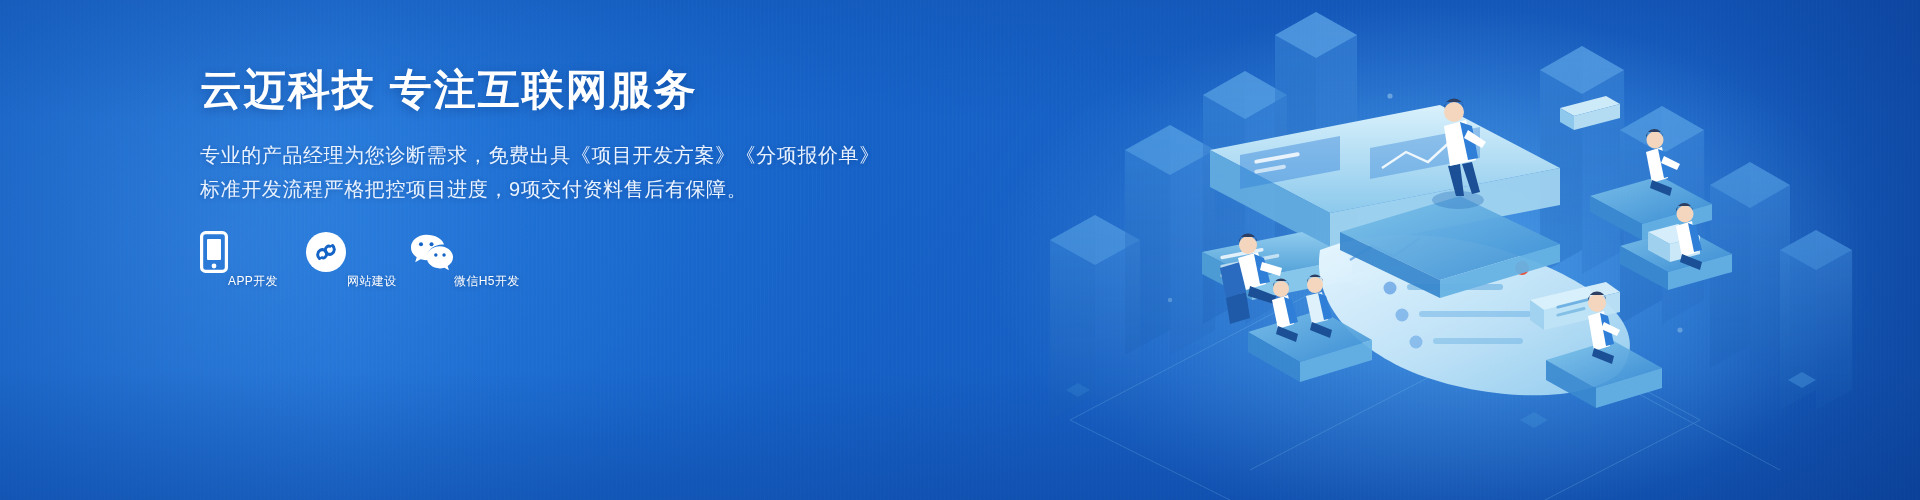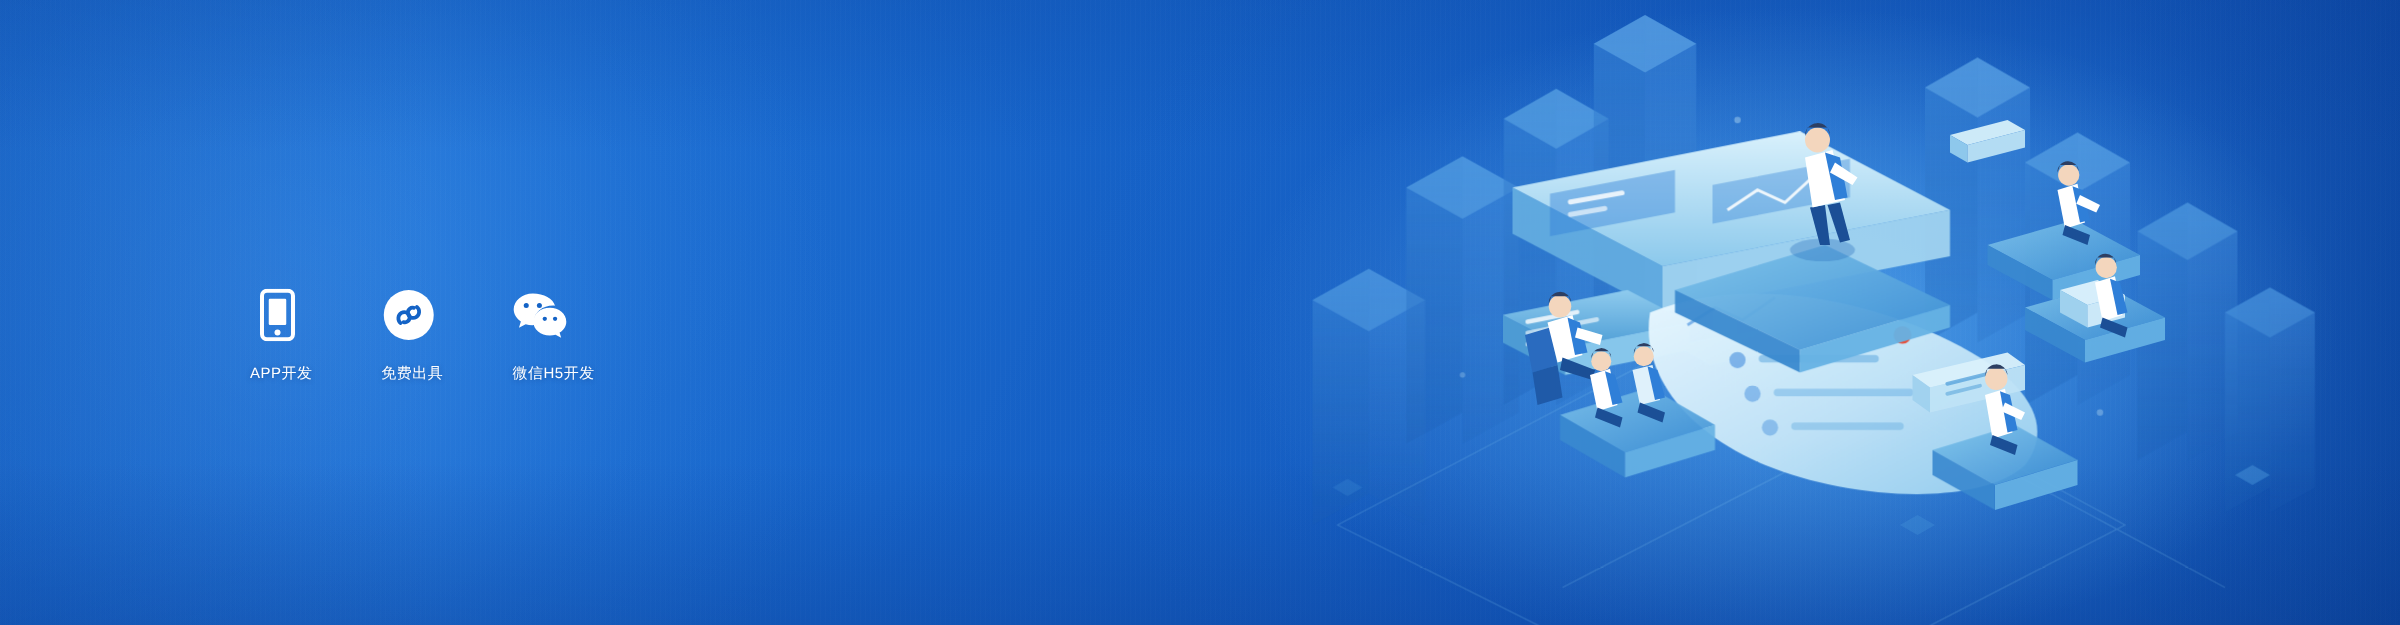--- a/index.html
+++ b/index.html
@@ -61,21 +61,21 @@
     letter-spacing:0.6px;
     white-space:nowrap;
     text-shadow:0 1px 5px rgba(4,40,100,0.30);
   }
 
   
   .services {
     position:absolute; left:200px; top:230px;
     display:flex; align-items:flex-start; gap:30px; z-index:30;
   }
-  .svc { width:75px; display:flex; flex-direction:column; align-items:flex-start; }
+  .svc { width:75px; display:flex; flex-direction:row; align-items:flex-end; }
   .svc-ico {
     height:44px; width:44px;
     display:flex; align-items:center; justify-content:center;
     margin-bottom:16px;
   }
   .svc-ico svg { display:block; }
   .svc-label {
     color:#ffffff; font-size:12px; letter-spacing:0.4px;
     white-space:nowrap; text-shadow:0 1px 4px rgba(4,40,100,0.35);
   }
@@ -339,20 +339,28 @@
         <path d="M868 380 L882 372 L896 380 L882 388 Z" fill="#5aa8e6" opacity="0.6"></path>
         <path d="M600 420 L614 412 L628 420 L614 428 Z" fill="#4f9fe0" opacity="0.45"></path>
         <path d="M146 390 L158 383 L170 390 L158 397 Z" fill="#4f9fe0" opacity="0.35"></path>
         <circle cx="470" cy="96" r="2.6" fill="#bfe3f5" opacity="0.7"></circle>
         <circle cx="760" cy="330" r="2.6" fill="#bfe3f5" opacity="0.6"></circle>
         <circle cx="250" cy="300" r="2.2" fill="#bfe3f5" opacity="0.5"></circle>
       </g>
     </svg>
   </div>
 
+  <div class="copy">
+    <h1 class="headline">云迈科技 专注互联网服务</h1>
+
+    <div class="sub">
+      <div class="sub-line">专业的产品经理为您诊断需求，免费出具《项目开发方案》《分项报价单》</div>
+      <div class="sub-line">标准开发流程严格把控项目进度，9项交付资料售后有保障。</div>
+    </div>
+  </div>
 
   <div class="services">
 
     <div class="svc">
       <span class="svc-ico">
         <svg width="28" height="42" viewBox="0 0 28 42" xmlns="http://www.w3.org/2000/svg">
           <rect x="1.6" y="1.6" width="24.8" height="38.8" rx="4" fill="none" stroke="#ffffff" stroke-width="3.2"></rect>
           <rect x="7" y="8" width="14" height="21" rx="1" fill="#ffffff"></rect>
           <circle cx="14" cy="35" r="2.4" fill="#ffffff"></circle>
         </svg>
@@ -361,21 +369,21 @@
     </div>
 
     <div class="svc">
       <span class="svc-ico">
         <svg width="42" height="42" viewBox="0 0 42 42" xmlns="http://www.w3.org/2000/svg">
           <circle cx="21" cy="21" r="20" fill="#ffffff"></circle>
           <path d="M14.5 27.5 c-2.6 -2.2 -2.4 -6.4 0.6 -8.2 c2.9 -1.7 6.4 0.2 6.6 3.3 c0.2 3.0 -2.6 4.9 -4.8 4.1" fill="none" stroke="#1463c6" stroke-width="3" stroke-linecap="round"></path>
           <path d="M27.5 14.5 c2.6 2.2 2.4 6.4 -0.6 8.2 c-2.9 1.7 -6.4 -0.2 -6.6 -3.3 c-0.2 -3.0 2.6 -4.9 4.8 -4.1" fill="none" stroke="#1463c6" stroke-width="3" stroke-linecap="round"></path>
         </svg>
       </span>
-      <span class="svc-label">免费出具</span>
+      <span class="svc-label">网站建设</span>
     </div>
 
     <div class="svc">
       <span class="svc-ico">
         <svg width="46" height="40" viewBox="0 0 46 40" xmlns="http://www.w3.org/2000/svg">
           <path d="M17 2 C8.2 2 1 8 1 15.2 c0 4.1 2.3 7.8 6 10.2 l-1.6 5.2 5.6 -2.9 c1.8 .5 3.7 .8 5.7 .8 .7 0 1.4 0 2 -.1 -.4 -1.1 -.6 -2.3 -.6 -3.5 0 -7.1 7.1 -12.8 15.9 -12.8 .6 0 1.1 0 1.6 .1 C33.9 6.3 26.3 2 17 2 Z" fill="#ffffff"></path>
           <circle cx="11.5" cy="12" r="2.1" fill="#1463c6"></circle>
           <circle cx="22.5" cy="12" r="2.1" fill="#1463c6"></circle>
           <path d="M45 25.6 C45 19.2 38.8 14 31.2 14 S17.4 19.2 17.4 25.6 c0 6.4 6.2 11.6 13.8 11.6 1.7 0 3.3 -.3 4.8 -.7 l4.7 2.5 -1.3 -4.3 c3.4 -2.1 5.6 -5.3 5.6 -9.1 Z" fill="#ffffff"></path>
           <circle cx="27" cy="23.2" r="1.8" fill="#1463c6"></circle>

